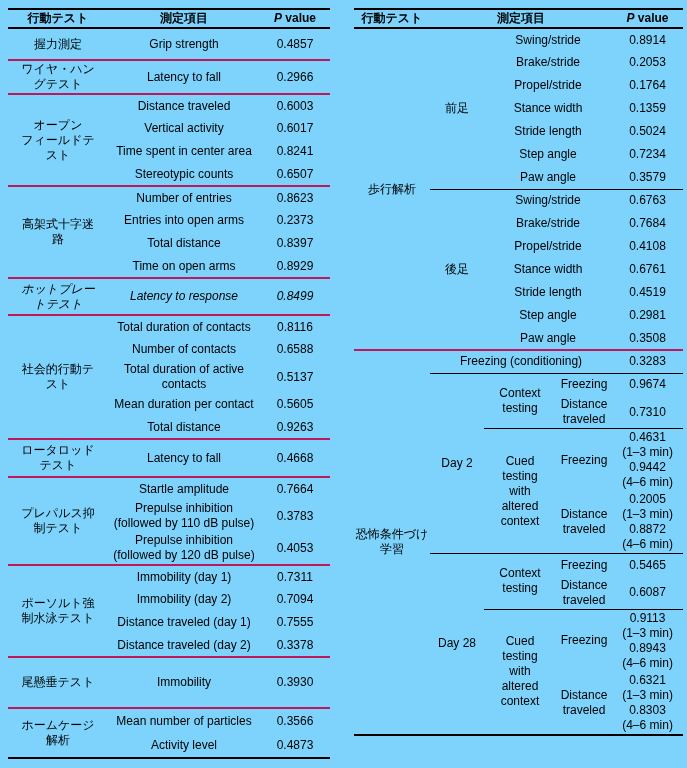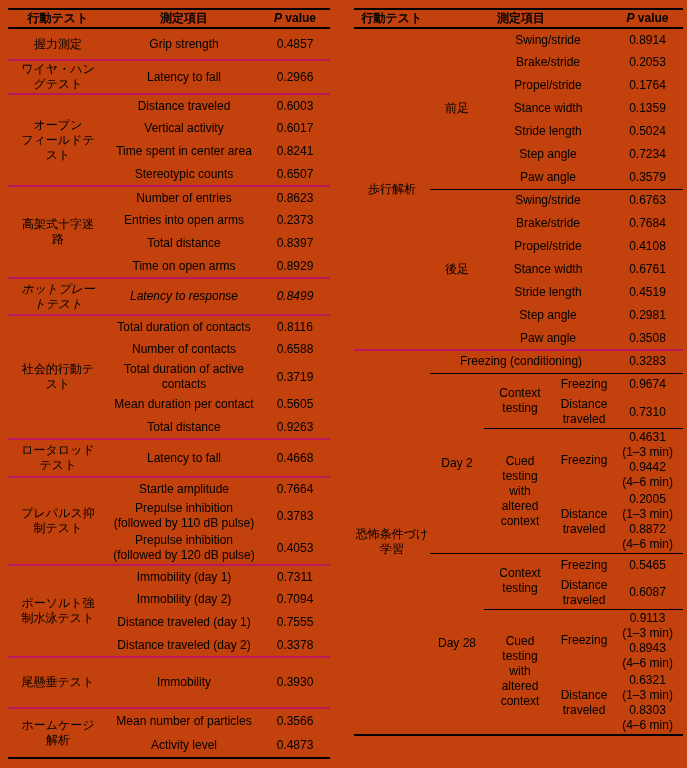--- a/index.html
+++ b/index.html
@@ -1,17 +1,17 @@
 <!DOCTYPE html>
 <html><head>
 <meta charset="utf-8">
 <style>
   html,body{margin:0;padding:0;background:#fff;}
   .page{
-    position:relative;width:687px;height:768px;background:#c2410c;
+    position:relative;width:687px;height:768px;background:#7dd3fc;
     font-family:"Liberation Sans","DejaVu Sans",sans-serif;
     color:#000;font-size:12px;line-height:15px;
   }
   table{border-collapse:collapse;table-layout:fixed;
         border-top:2px solid #000;border-bottom:2px solid #000;}
   .tbl-left{position:absolute;left:8px;top:8px;width:322px;}
   .tbl-right{position:absolute;left:354px;top:8px;width:329px;}
   th,td{
     padding:1px 1px;text-align:center;vertical-align:middle;
     white-space:pre-line;overflow:hidden;
@@ -108,21 +108,21 @@
       <td>Total duration of contacts</td>
       <td>0.8116</td>
     </tr>
     <tr>
       <td>Number of contacts</td>
       <td>0.6588</td>
     </tr>
     <tr>
       <td>Total duration of active
 contacts</td>
-      <td>0.3719</td>
+      <td>0.5137</td>
     </tr>
     <tr>
       <td>Mean duration per contact</td>
       <td>0.5605</td>
     </tr>
     <tr>
       <td>Total distance</td>
       <td>0.9263</td>
     </tr>
 

